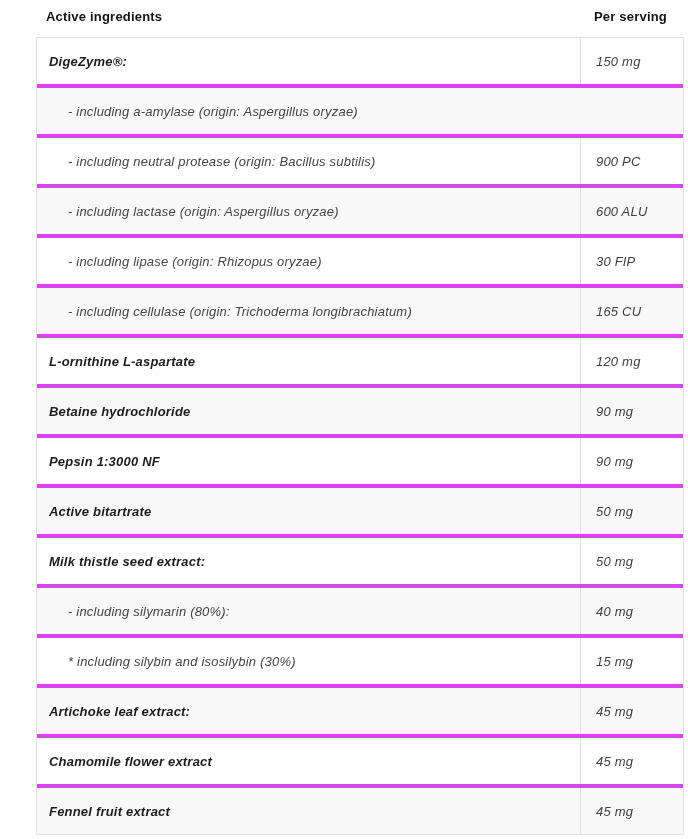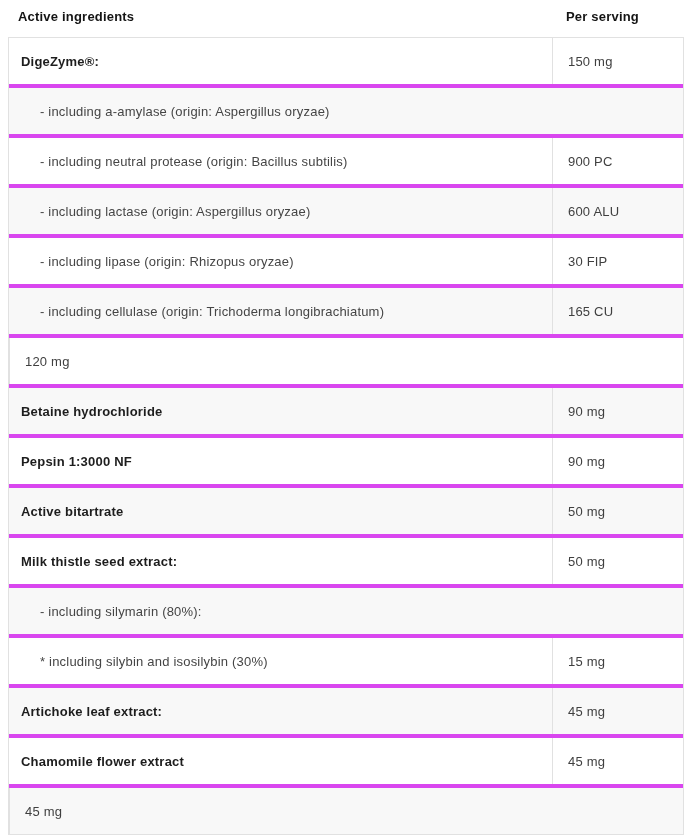--- a/index.html
+++ b/index.html
@@ -10,20 +10,21 @@
     height: 839px;
     overflow: hidden;
     font-family: "Liberation Sans", sans-serif;
     color: #1d1d1d;
     -webkit-font-smoothing: antialiased;
   }
   .page {
     width: 688px;
     height: 839px;
     box-sizing: border-box;
+    padding-left: 28px;
   }
   .header-row {
     display: grid;
     grid-template-columns: 543px 1fr;
     margin: 0 4px 0 8px;
     height: 37px;
     box-sizing: border-box;
     padding-top: 9px;
   }
   .header-cell {
@@ -32,20 +33,21 @@
     color: #141414;
     letter-spacing: 0.2px;
   }
   .header-cell.ingredient { padding-left: 10px; }
   .header-cell.serving    { padding-left: 15px; }
 
   .table {
     margin: 0 4px 16px 8px;
     border: 1px solid #e1e1e1;
     background: #ef4444;
+    font-style: italic;
   }
   .row {
     display: grid;
     grid-template-columns: 543px 1fr;
     height: 46px;
     background: #ffffff;
   }
   .row + .row { border-top: 4px solid #d946ef; }
   .row:nth-child(even) { background: #f8f8f8; }
 
@@ -109,20 +111,21 @@
       <div class="cell name">- including lipase (origin: Rhizopus oryzae)</div>
       <div class="cell value">30 FIP</div>
     </div>
 
     <div class="row sub">
       <div class="cell name">- including cellulase (origin: Trichoderma longibrachiatum)</div>
       <div class="cell value">165 CU</div>
     </div>
 
     <div class="row main">
+      <div class="cell name">L-ornithine L-aspartate</div>
       <div class="cell value">120 mg</div>
     </div>
 
     <div class="row main">
       <div class="cell name">Betaine hydrochloride</div>
       <div class="cell value">90 mg</div>
     </div>
 
     <div class="row main">
       <div class="cell name">Pepsin 1:3000 NF</div>
@@ -134,36 +137,38 @@
       <div class="cell value">50 mg</div>
     </div>
 
     <div class="row main">
       <div class="cell name">Milk thistle seed extract:</div>
       <div class="cell value">50 mg</div>
     </div>
 
     <div class="row sub">
       <div class="cell name">- including silymarin (80%):</div>
+      <div class="cell value">40 mg</div>
     </div>
 
     <div class="row sub">
       <div class="cell name">* including silybin and isosilybin (30%)</div>
       <div class="cell value">15 mg</div>
     </div>
 
     <div class="row main">
       <div class="cell name">Artichoke leaf extract:</div>
       <div class="cell value">45 mg</div>
     </div>
 
 
     <div class="row main">
       <div class="cell name">Chamomile flower extract</div>
       <div class="cell value">45 mg</div>
     </div>
 
     <div class="row main">
+      <div class="cell name">Fennel fruit extract</div>
       <div class="cell value">45 mg</div>
     </div>
 
   </div>
 </div>
 
 </body></html>

